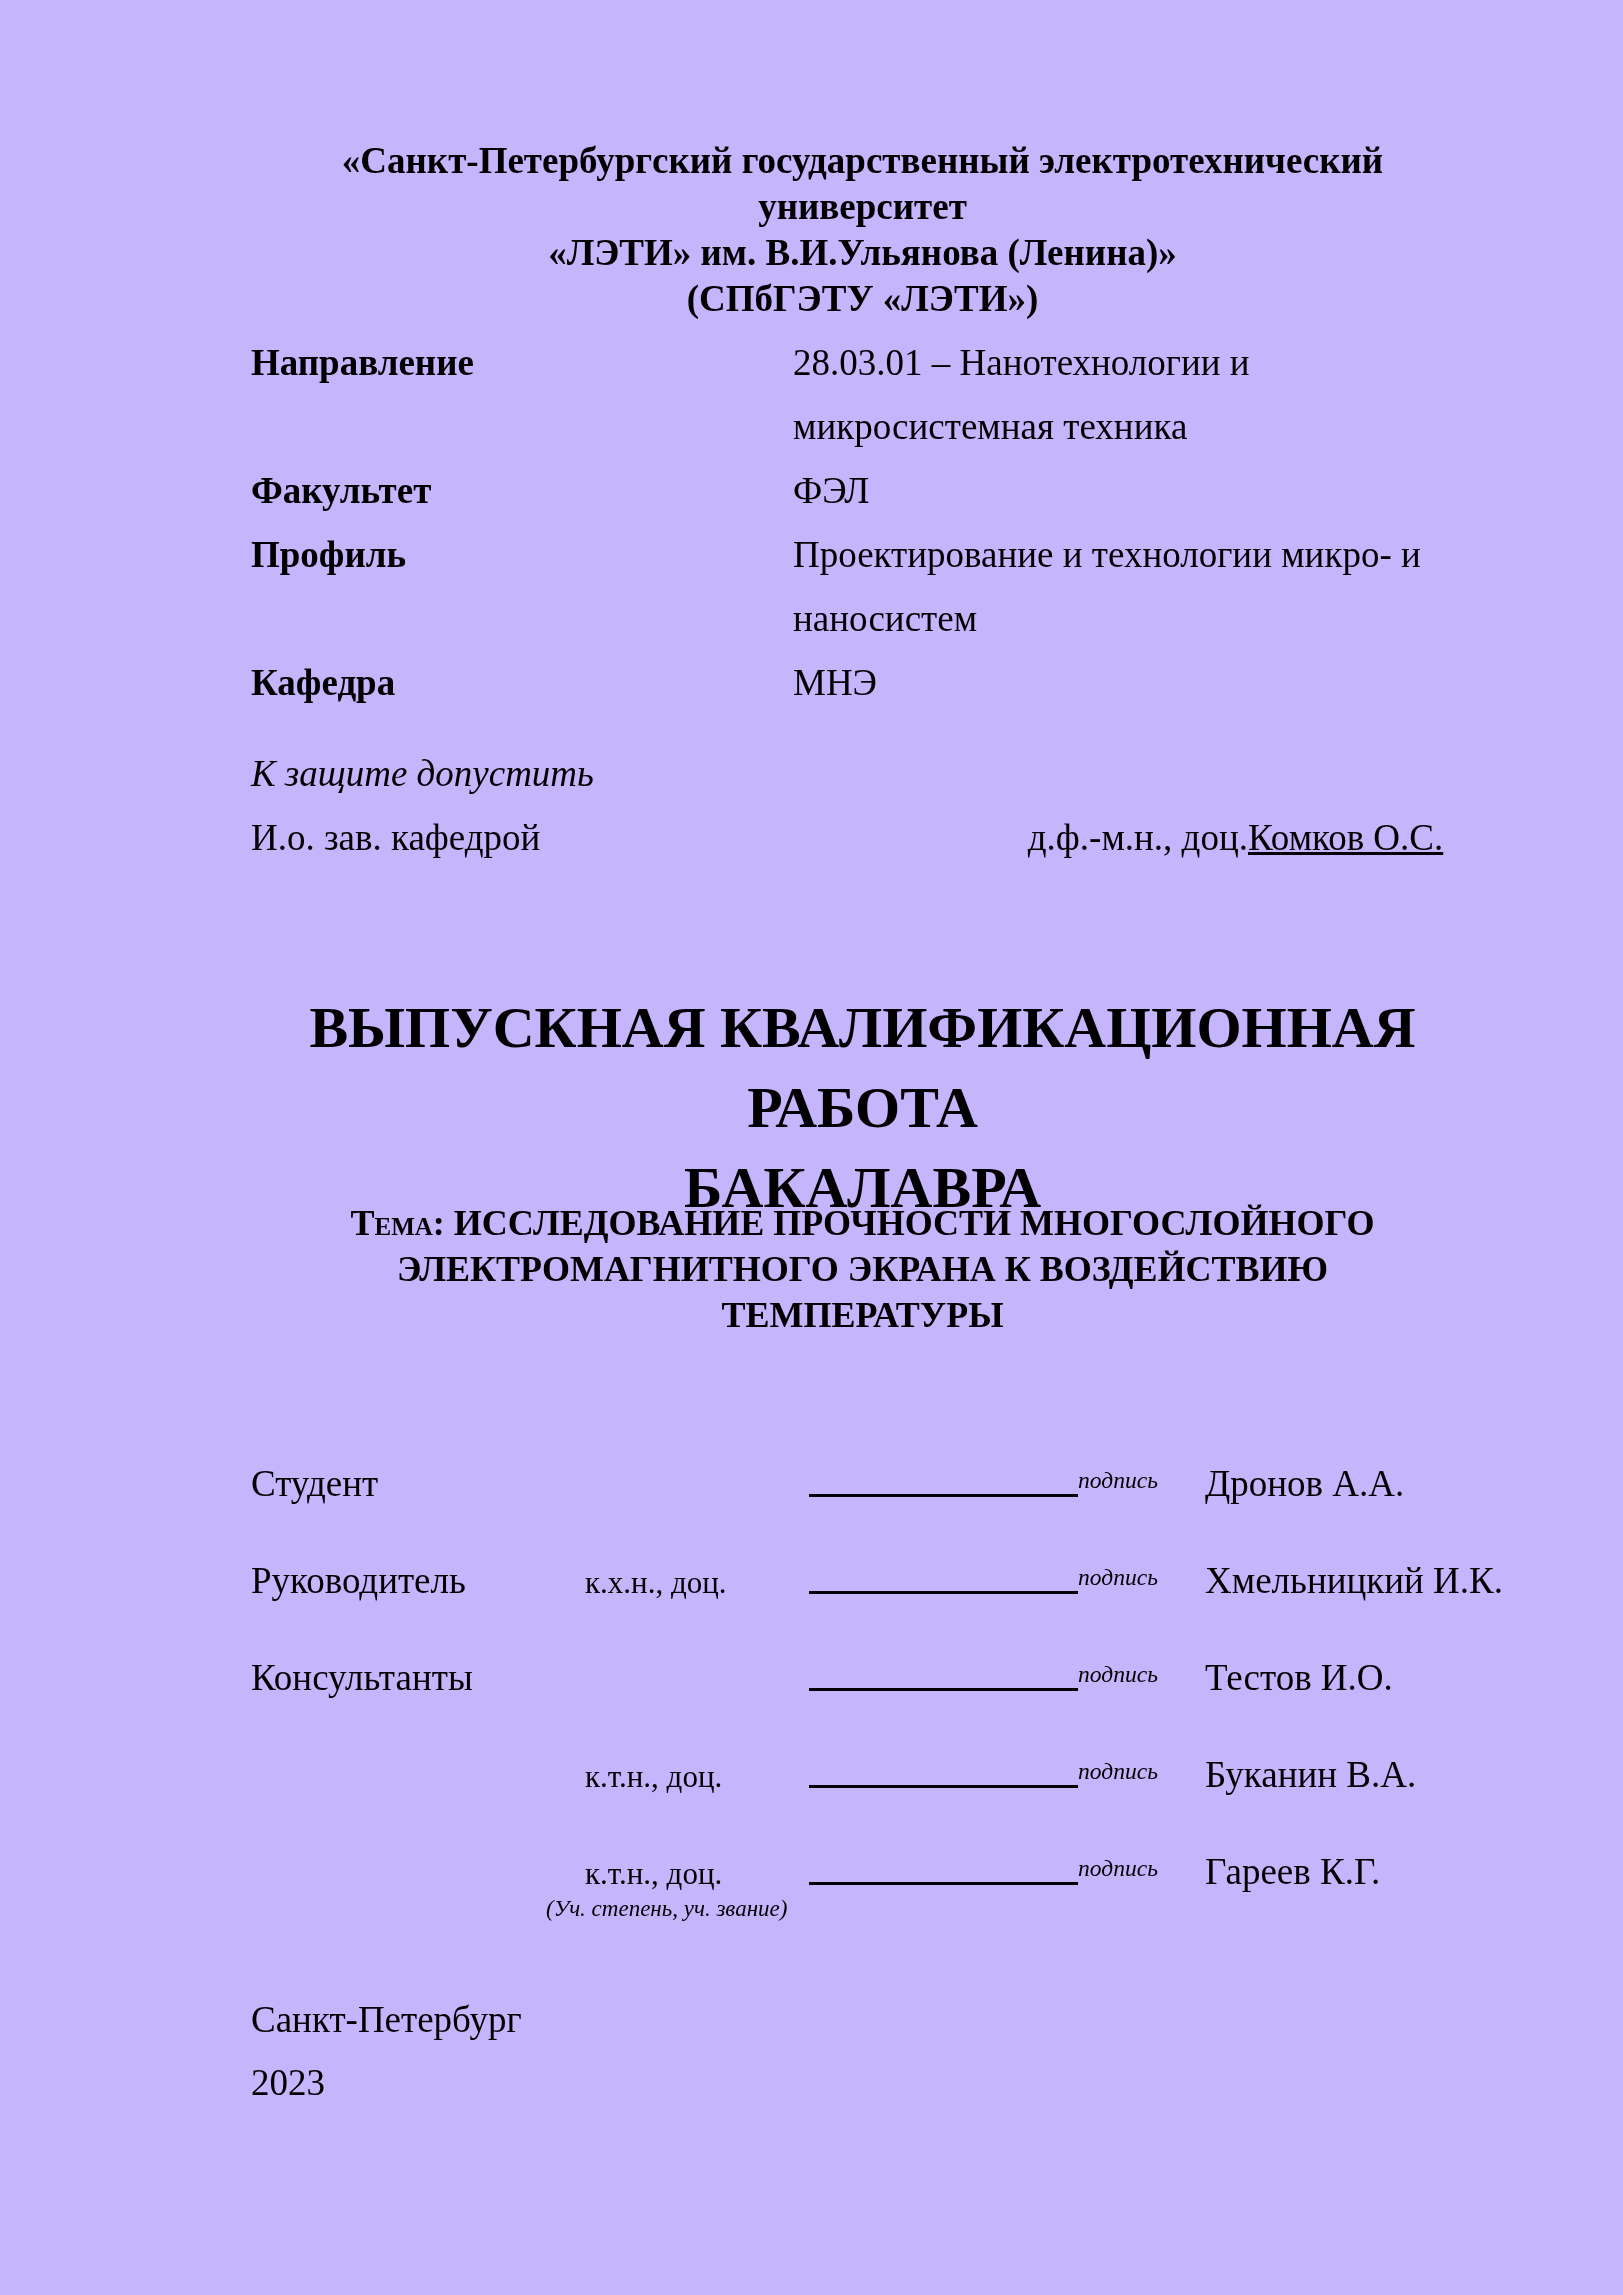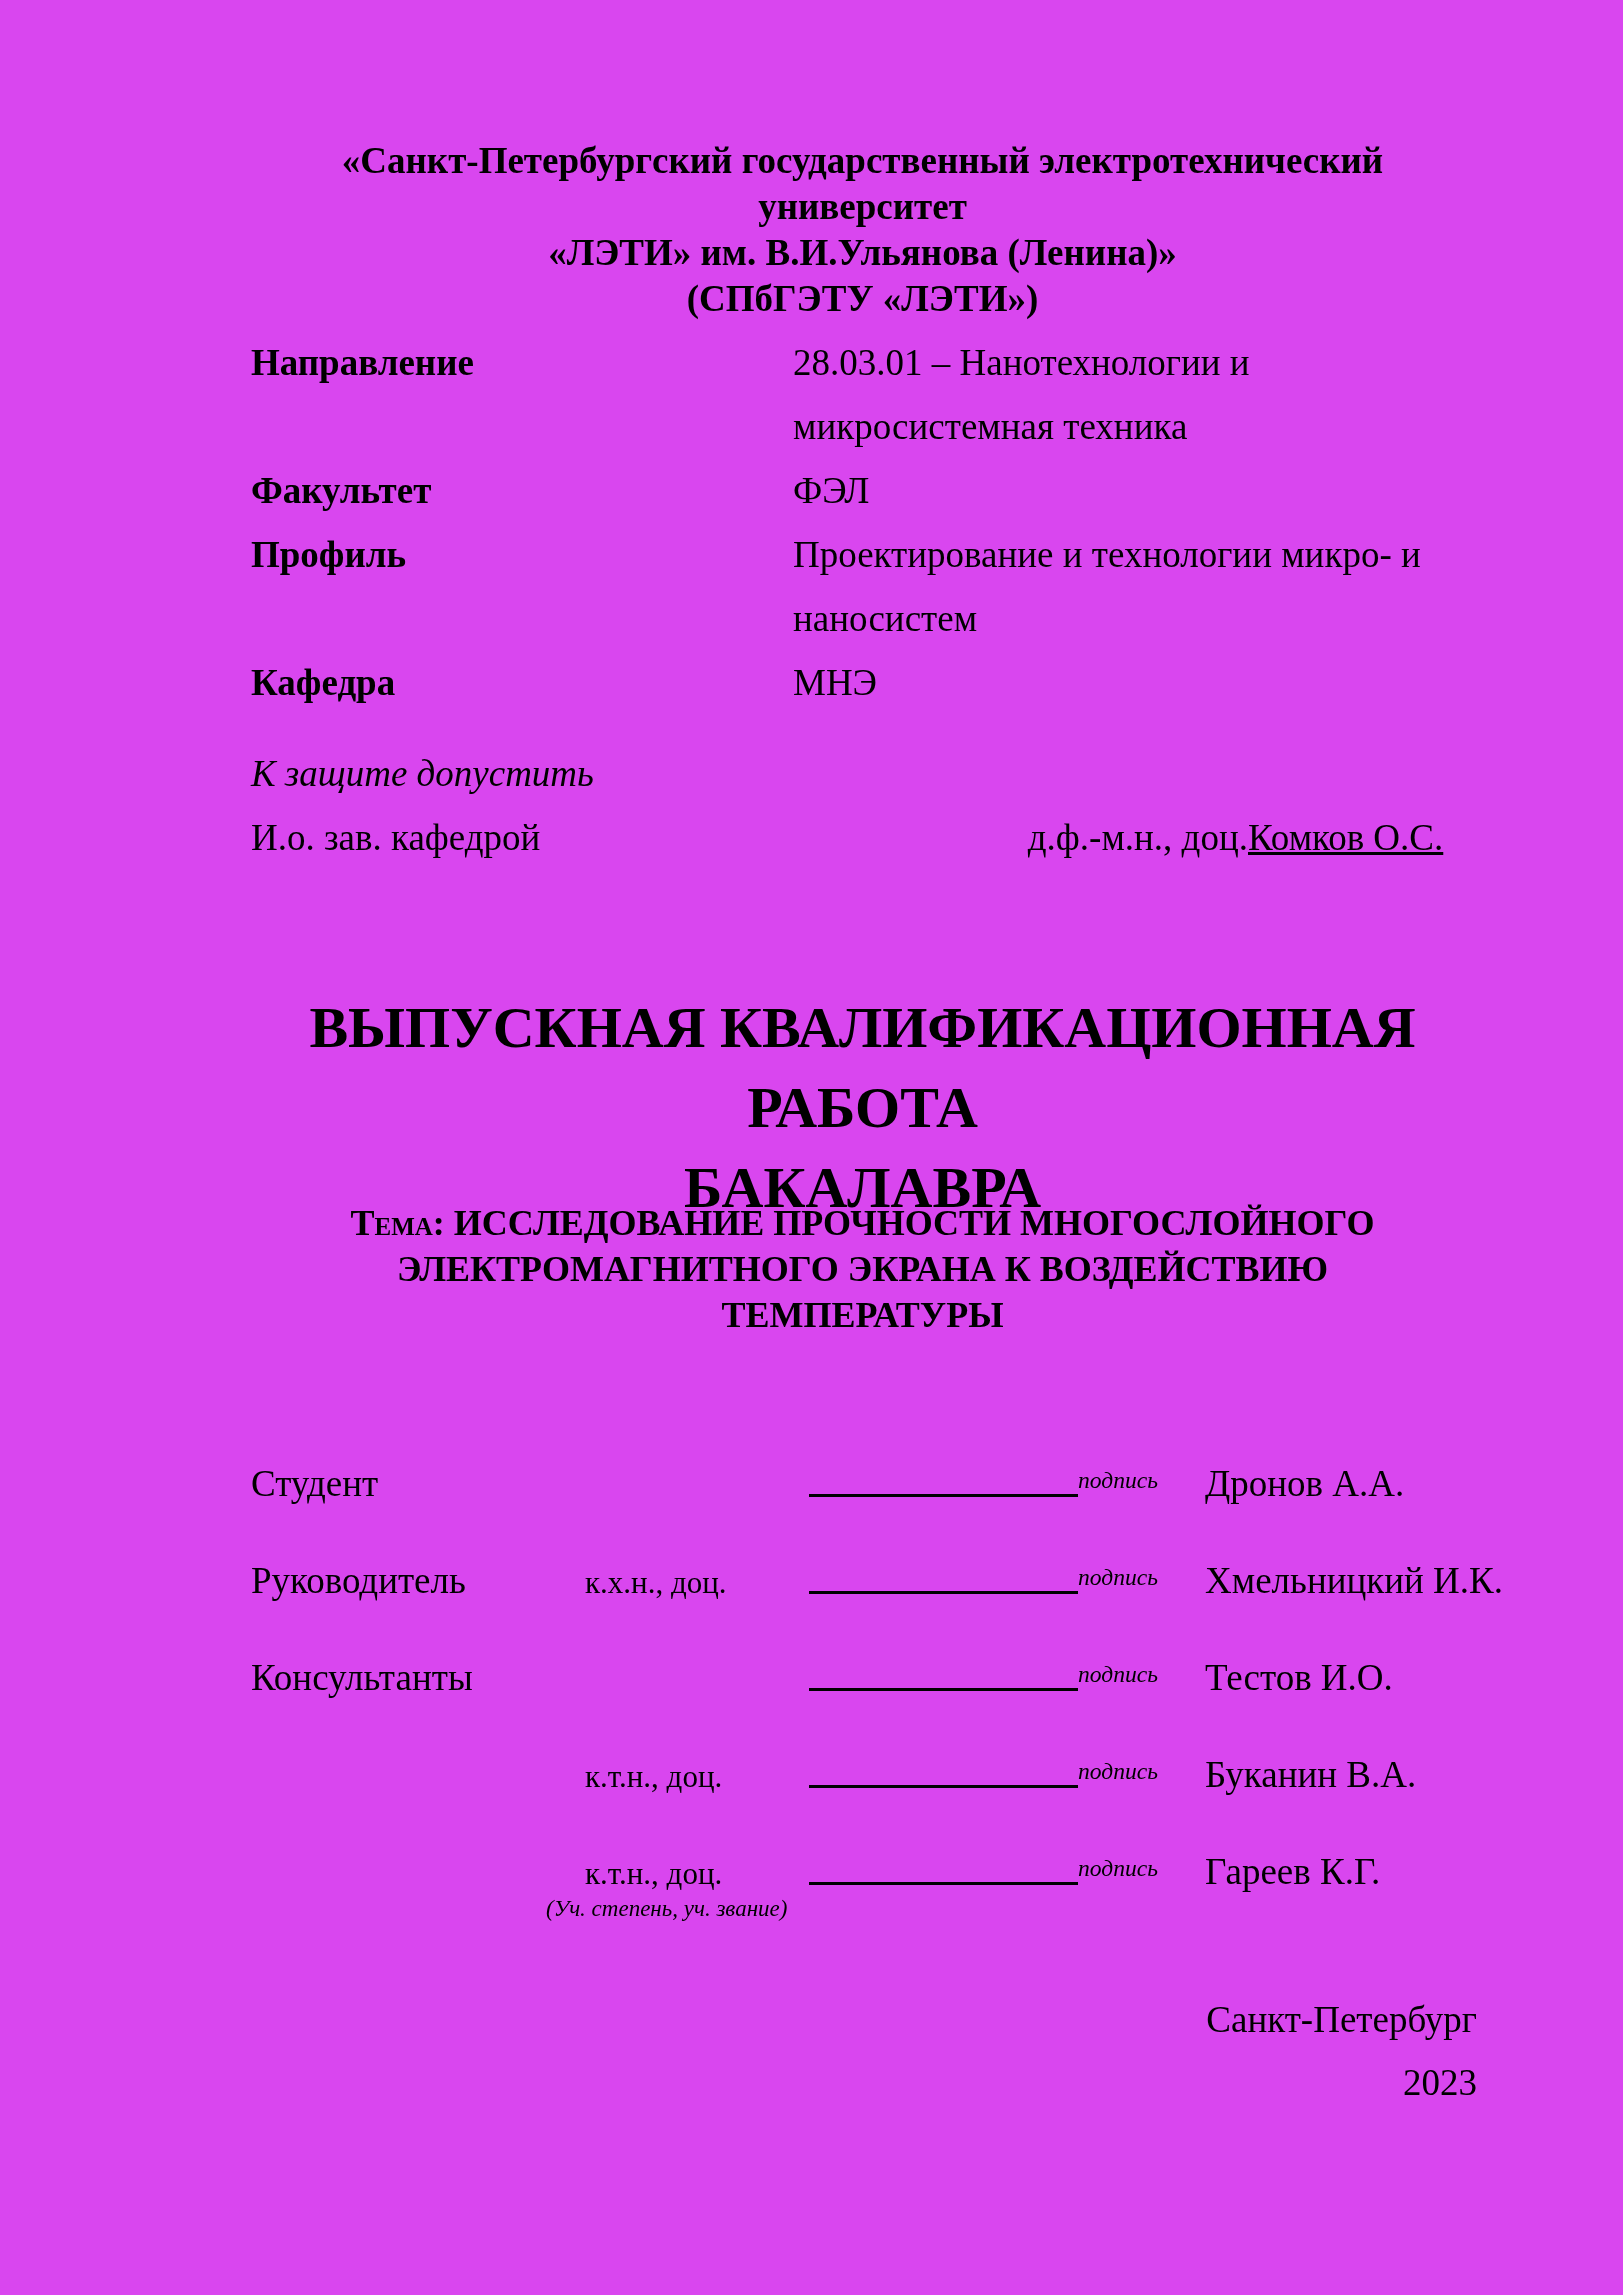--- a/index.html
+++ b/index.html
@@ -14,21 +14,21 @@
     font-size: 37px;
     color: #000000;
     position: relative;
     overflow: hidden;
   }
   .page {
     position: absolute;
     top: 0; left: 0;
     width: 1623px;
     height: 2295px;
-    background: #d946ef;
+    background: #c4b5fd;
   }
 
   
   .header {
     position: absolute;
     left: 251px;
     right: 149px;
     top: 138px;
     text-align: center;
     font-weight: bold;
@@ -160,21 +160,21 @@
     margin-left: 47px;
     flex: 1;
   }
 
   
   .footer {
     position: absolute;
     left: 251px;
     right: 146px;
     top: 1988px;
-    text-align: right;
+    text-align: left;
     line-height: 63px;
   }
 </style>
 </head>
 <body>
 
 <div class="page">
 
   <div class="header">
     <div>«Санкт-Петербургский государственный электротехнический университет</div>

